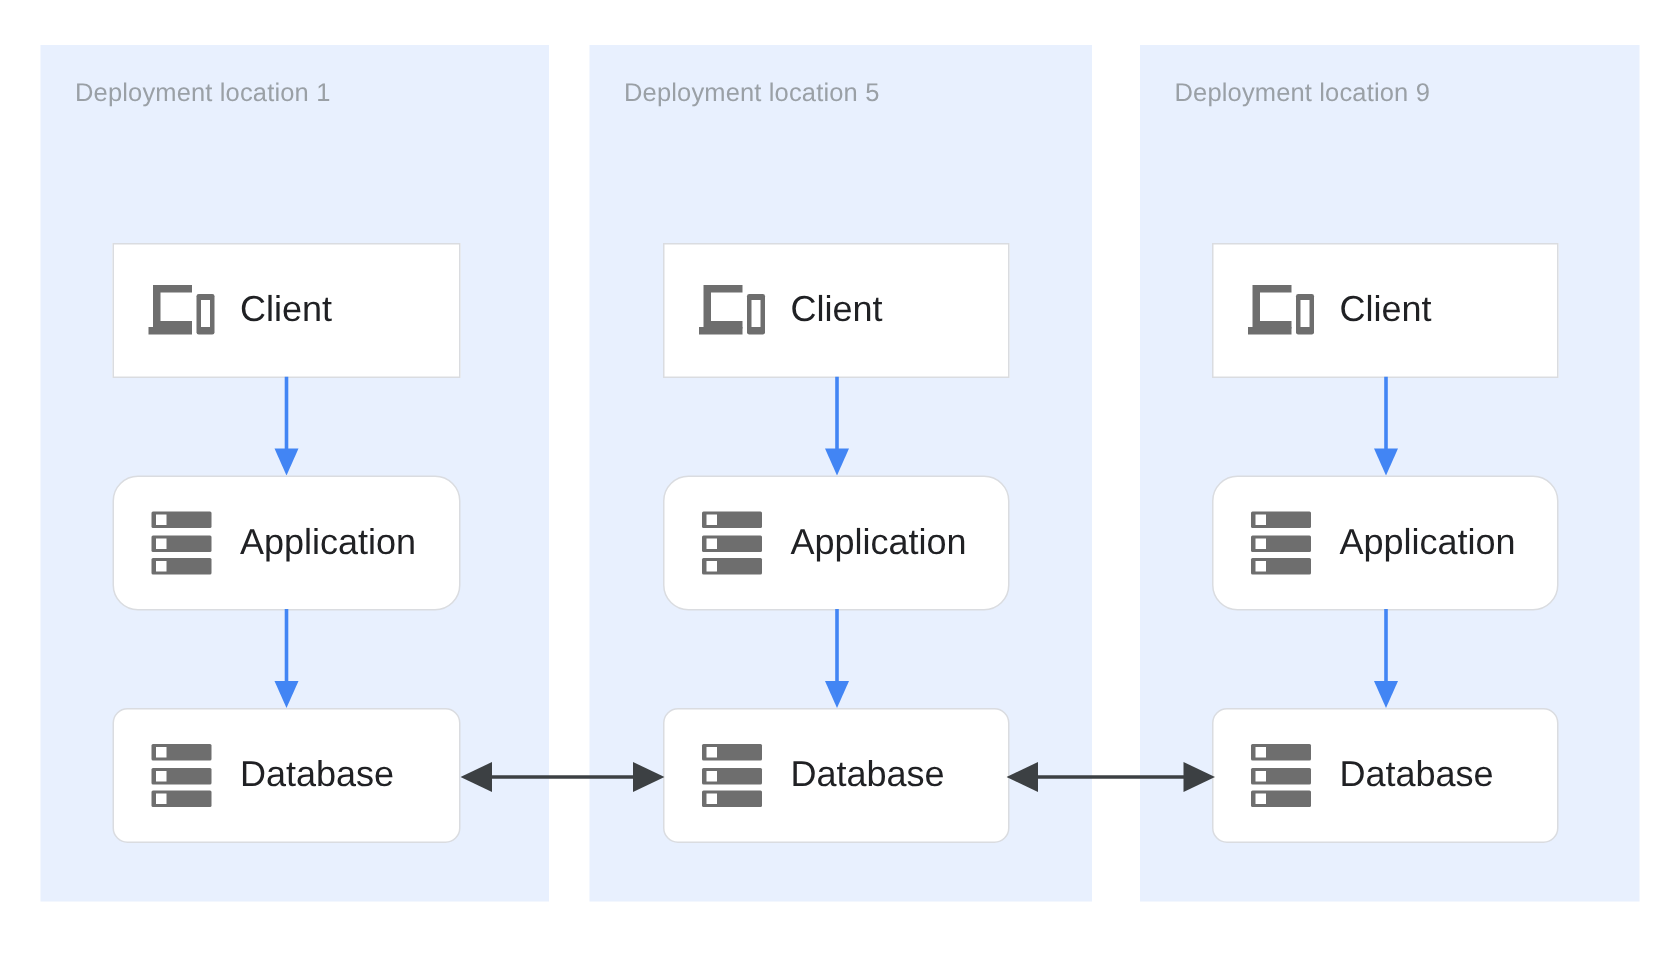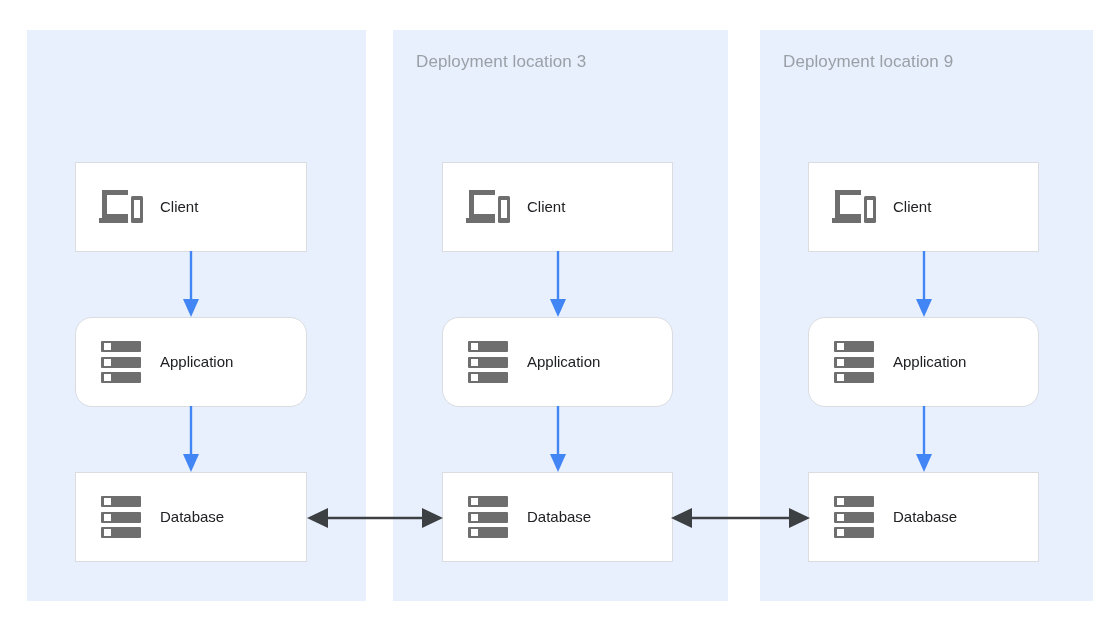--- a/index.html
+++ b/index.html
@@ -59,30 +59,30 @@
     flex: 0 0 auto;
     width: 46px;
     height: 40px;
     margin-left: 22px;
     margin-right: 16px;
     display: flex;
     align-items: center;
     justify-content: center;
   }
   .node-label {
-    font-size: 15px;
+    font-size: 24px;
     line-height: 24px;
     color: #202124;
     white-space: nowrap;
   }
 
   
   .node-client { top: 132px; }
   .node-app    { top: 287px; border-radius: 17px; }
-  .node-db     { top: 442px; }
+  .node-db     { top: 442px; border-radius: 10px; }
 
   .p1 .node { left: 48px;  width: 232px; }
   .p2 .node { left: 49px;  width: 231px; }
   .p3 .node { left: 48px;  width: 231px; }
 
   
   .rack {
     width: 40px;
     height: 42px;
     display: flex;
@@ -128,20 +128,21 @@
   }
   .harrow-a { left: 307px; width: 136px; }
   .harrow-b { left: 671px; width: 139px; }
 </style>
 </head>
 <body>
 
 <div id="canvas">
 
   <div class="panel panel-1 p1">
+    <div class="panel-label">Deployment location 1</div>
 
     <div class="node node-client">
       <span class="node-icon">
         <svg class="client-icon" viewBox="0 0 46 38" xmlns="http://www.w3.org/2000/svg">
           <path d="M4 2 h26 v5 H9 v19 h21 v5 H2 V30 h2 V4 z" fill="#6e6e6e"></path>
           <rect x="1" y="30" width="29" height="5" fill="#6e6e6e"></rect>
           <rect x="33" y="8" width="12" height="27" rx="1.5" fill="#6e6e6e"></rect>
           <rect x="36" y="12" width="6" height="18" fill="#ffffff"></rect>
         </svg>
       </span>
@@ -191,21 +192,21 @@
           <span class="rack-bar">
               <span class="rack-led"></span>
             </span>
         </span>
       </span>
       <span class="node-label">Database</span>
     </div>
   </div>
 
   <div class="panel panel-2 p2">
-    <div class="panel-label">Deployment location 3</div>
+    <div class="panel-label">Deployment location 5</div>
 
     <div class="node node-client">
       <span class="node-icon">
         <svg class="client-icon" viewBox="0 0 46 38" xmlns="http://www.w3.org/2000/svg">
           <path d="M4 2 h26 v5 H9 v19 h21 v5 H2 V30 h2 V4 z" fill="#6e6e6e"></path>
           <rect x="1" y="30" width="29" height="5" fill="#6e6e6e"></rect>
           <rect x="33" y="8" width="12" height="27" rx="1.5" fill="#6e6e6e"></rect>
           <rect x="36" y="12" width="6" height="18" fill="#ffffff"></rect>
         </svg>
       </span>

